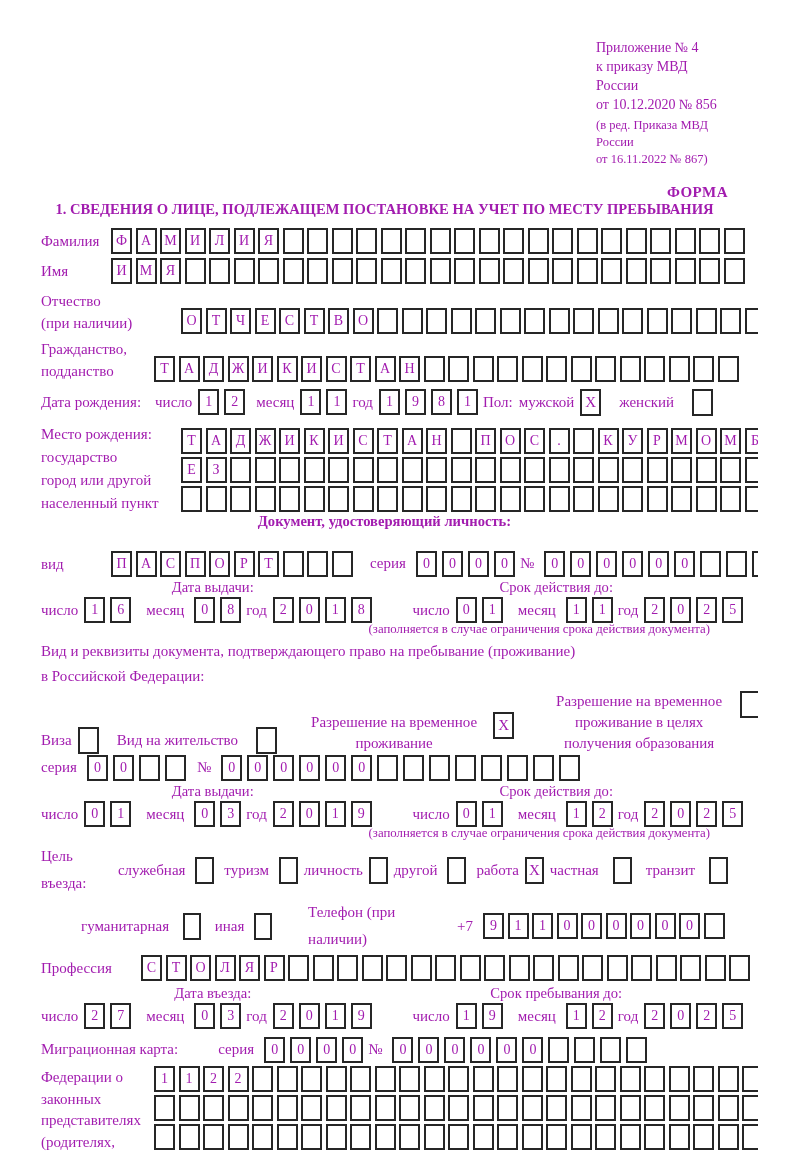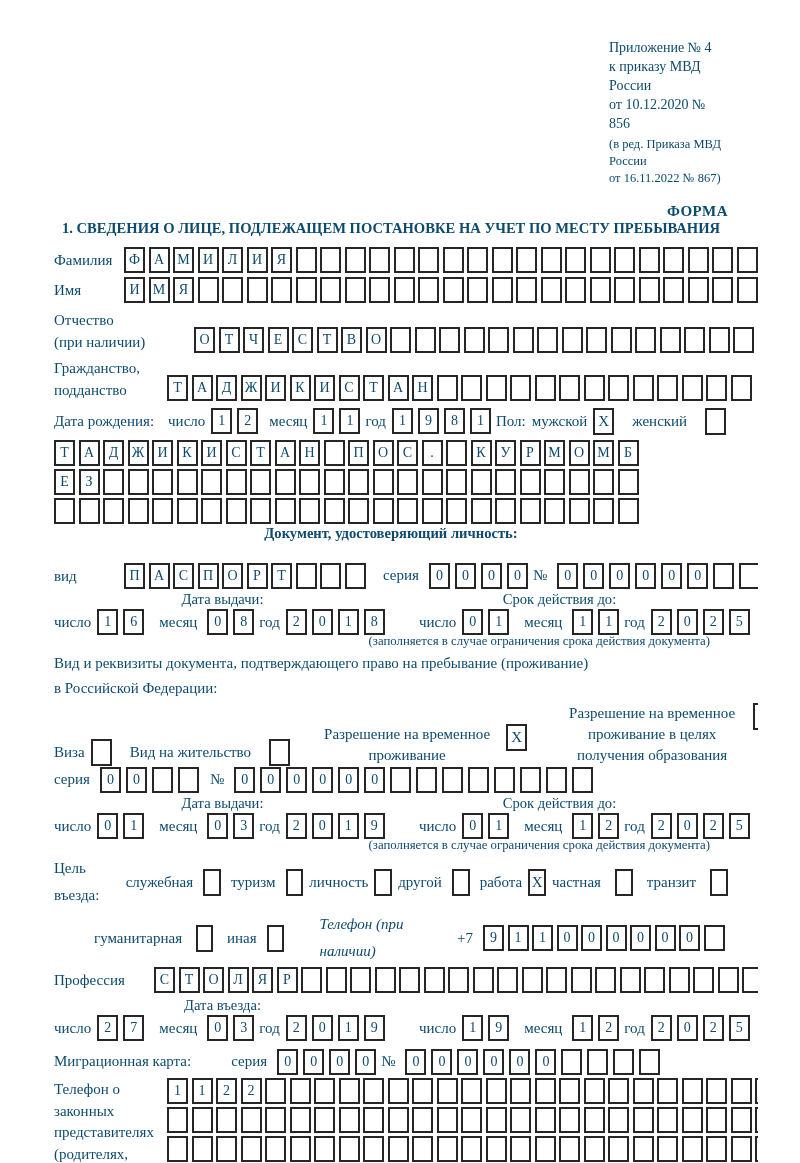--- a/index.html
+++ b/index.html
@@ -1,22 +1,22 @@
 <!DOCTYPE html>
 <html><head>
 <meta charset="utf-8">
 <style>
   html,body{margin:0;padding:0;background:#fff;}
   .page{
     position:relative;
     width:758px;height:1163px;
     box-sizing:border-box;
-    padding:38px 30px 10px 54px;
+    padding:38px 30px 10px 41px;
     background:#fff;
-    color:#0c4a6e;
+    color:#a21caf;
     font-family:"Liberation Serif","DejaVu Serif",serif;
     font-size:15px;
     overflow:hidden;
   }
   .top-note{margin-left:555px;font-size:14px;line-height:19px;}
   .amend{margin-left:555px;font-size:12.5px;line-height:17px;margin-top:3px;}
   .form-label{text-align:right;font-weight:bold;margin-top:16px;font-size:15px;letter-spacing:.5px;}
   .title{ text-align:center;font-weight:bold;font-size:15.5px;line-height:24px;margin-top:14px;}
   .title-underline{display:inline-block;width:55px;border-bottom:2px solid #1c1c1c;height:14px;margin-left:8px;}
   .sec-heading{ text-align:center;font-weight:bold;font-size:14.6px;}
@@ -34,21 +34,21 @@
     font-size:14px;line-height:22px;vertical-align:top;background:#fff;
   }
   .dg .cell{margin-right:5px;}
   .cb{
     display:inline-block;box-sizing:border-box;
     width:21px;height:27px;border:2px solid #262626;
     text-align:center;font-size:15px;line-height:23px;vertical-align:top;background:#fff;
   }
   .inl{line-height:27px;}
   .ml6{margin-left:6px;} .ml10{margin-left:10px;} .ml14{margin-left:14px;} .ml18{margin-left:18px;}
-  .ml28{margin-left:28px;} .ml36{margin-left:36px;font-style:italic;} .ml40{margin-left:40px;}
+  .ml28{margin-left:28px;} .ml36{margin-left:36px;} .ml40{margin-left:40px;}
   .doc-heading{text-align:center;font-weight:bold;font-size:14.6px;margin-top:-2px;margin-bottom:20px;}
   .twocol{display:flex;}
   .twocol > div{width:50%;box-sizing:border-box;}
   .dhead{display:flex;font-size:14.6px;margin-top:2px;}
   .dhead span{display:block;width:50%;text-align:center;}
   .note-r{text-align:right;font-size:12.8px;padding-right:18px;margin-top:-2px;margin-bottom:2px;}
   .intro{line-height:25px;margin-top:2px;}
   .opts{margin-top:2px;margin-bottom:0;}
   .opt{display:flex;align-items:flex-start;flex:none;}
   .opt .txt{text-align:center;line-height:21px;}
@@ -112,20 +112,26 @@
       <span class="dlabel">год</span>
       <span class="cells dg ml6"><span class="cell">1</span><span class="cell">9</span><span class="cell">8</span><span class="cell">1</span></span>
       <span class="dlabel">Пол: </span>
       <span class="dlabel ml6">мужской</span>
       <span class="cb ml6">X</span>
       <span class="dlabel ml18">женский</span>
       <span class="cb ml18"></span>
     </div>
 
     <div class="frow" style="margin-bottom:0;">
+      <span class="lbl w140 legal-lbl" style="line-height:23px;">
+        <div>Место рождения:</div>
+        <div>государство</div>
+        <div>город или другой</div>
+        <div>населенный пункт</div>
+      </span>
       <span class="stack-rows">
         <span class="cells"><span class="cell">Т</span><span class="cell">А</span><span class="cell">Д</span><span class="cell">Ж</span><span class="cell">И</span><span class="cell">К</span><span class="cell">И</span><span class="cell">С</span><span class="cell">Т</span><span class="cell">А</span><span class="cell">Н</span><span class="cell"></span><span class="cell">П</span><span class="cell">О</span><span class="cell">С</span><span class="cell">.</span><span class="cell"></span><span class="cell">К</span><span class="cell">У</span><span class="cell">Р</span><span class="cell">М</span><span class="cell">О</span><span class="cell">М</span><span class="cell">Б</span></span>
         <span class="cells"><span class="cell">Е</span><span class="cell">З</span><span class="cell"></span><span class="cell"></span><span class="cell"></span><span class="cell"></span><span class="cell"></span><span class="cell"></span><span class="cell"></span><span class="cell"></span><span class="cell"></span><span class="cell"></span><span class="cell"></span><span class="cell"></span><span class="cell"></span><span class="cell"></span><span class="cell"></span><span class="cell"></span><span class="cell"></span><span class="cell"></span><span class="cell"></span><span class="cell"></span><span class="cell"></span><span class="cell"></span></span>
         <span class="cells"><span class="cell"></span><span class="cell"></span><span class="cell"></span><span class="cell"></span><span class="cell"></span><span class="cell"></span><span class="cell"></span><span class="cell"></span><span class="cell"></span><span class="cell"></span><span class="cell"></span><span class="cell"></span><span class="cell"></span><span class="cell"></span><span class="cell"></span><span class="cell"></span><span class="cell"></span><span class="cell"></span><span class="cell"></span><span class="cell"></span><span class="cell"></span><span class="cell"></span><span class="cell"></span><span class="cell"></span></span>
       </span>
     </div>
 
     <div class="doc-heading">Документ, удостоверяющий личность:</div>
 
     <div class="frow center" style="margin-bottom:2px;">
@@ -244,20 +250,21 @@
       <span class="cells ml10"><span class="cell">9</span><span class="cell">1</span><span class="cell">1</span><span class="cell">0</span><span class="cell">0</span><span class="cell">0</span><span class="cell">0</span><span class="cell">0</span><span class="cell">0</span><span class="cell"></span></span>
     </div>
 
     <div class="frow" style="margin-bottom:2px;">
       <span class="lbl w100">Профессия</span>
       <span class="cells"><span class="cell">С</span><span class="cell">Т</span><span class="cell">О</span><span class="cell">Л</span><span class="cell">Я</span><span class="cell">Р</span><span class="cell"></span><span class="cell"></span><span class="cell"></span><span class="cell"></span><span class="cell"></span><span class="cell"></span><span class="cell"></span><span class="cell"></span><span class="cell"></span><span class="cell"></span><span class="cell"></span><span class="cell"></span><span class="cell"></span><span class="cell"></span><span class="cell"></span><span class="cell"></span><span class="cell"></span><span class="cell"></span><span class="cell"></span></span>
     </div>
 
     <div class="dhead" style="margin-top:4px;">
       <span>Дата въезда:</span>
+      <span>Срок пребывания до:</span>
     </div>
     <div class="twocol">
       <div class="frow center" style="margin-bottom:0;">
         <span class="dlabel">число</span>
         <span class="cells dg ml6"><span class="cell">2</span><span class="cell">7</span></span>
         <span class="dlabel ml10">месяц</span>
         <span class="cells dg ml10"><span class="cell">0</span><span class="cell">3</span></span>
         <span class="dlabel">год</span>
         <span class="cells dg ml6"><span class="cell">2</span><span class="cell">0</span><span class="cell">1</span><span class="cell">9</span></span>
       </div>
@@ -274,21 +281,21 @@
     <div class="frow center" style="margin-top:6px;margin-bottom:2px;">
       <span class="inl">Миграционная карта:</span>
       <span class="inl ml40">серия</span>
       <span class="cells dg ml10"><span class="cell">0</span><span class="cell">0</span><span class="cell">0</span><span class="cell">0</span></span>
       <span class="inl">№</span>
       <span class="cells dg ml10"><span class="cell">0</span><span class="cell">0</span><span class="cell">0</span><span class="cell">0</span><span class="cell">0</span><span class="cell">0</span><span class="cell"></span><span class="cell"></span><span class="cell"></span><span class="cell"></span></span>
     </div>
 
     <div class="frow" style="margin-bottom:0;">
       <span class="lbl w113 legal-lbl">
-        <div>Телефон о</div>
+        <div>Федерации о</div>
         <div>законных</div>
         <div>представителях</div>
         <div>(родителях,</div>
 
       </span>
       <span class="stack-rows">
         <span class="cells"><span class="cell">1</span><span class="cell">1</span><span class="cell">2</span><span class="cell">2</span><span class="cell"></span><span class="cell"></span><span class="cell"></span><span class="cell"></span><span class="cell"></span><span class="cell"></span><span class="cell"></span><span class="cell"></span><span class="cell"></span><span class="cell"></span><span class="cell"></span><span class="cell"></span><span class="cell"></span><span class="cell"></span><span class="cell"></span><span class="cell"></span><span class="cell"></span><span class="cell"></span><span class="cell"></span><span class="cell"></span><span class="cell"></span></span>
         <span class="cells"><span class="cell"></span><span class="cell"></span><span class="cell"></span><span class="cell"></span><span class="cell"></span><span class="cell"></span><span class="cell"></span><span class="cell"></span><span class="cell"></span><span class="cell"></span><span class="cell"></span><span class="cell"></span><span class="cell"></span><span class="cell"></span><span class="cell"></span><span class="cell"></span><span class="cell"></span><span class="cell"></span><span class="cell"></span><span class="cell"></span><span class="cell"></span><span class="cell"></span><span class="cell"></span><span class="cell"></span><span class="cell"></span></span>
         <span class="cells"><span class="cell"></span><span class="cell"></span><span class="cell"></span><span class="cell"></span><span class="cell"></span><span class="cell"></span><span class="cell"></span><span class="cell"></span><span class="cell"></span><span class="cell"></span><span class="cell"></span><span class="cell"></span><span class="cell"></span><span class="cell"></span><span class="cell"></span><span class="cell"></span><span class="cell"></span><span class="cell"></span><span class="cell"></span><span class="cell"></span><span class="cell"></span><span class="cell"></span><span class="cell"></span><span class="cell"></span><span class="cell"></span></span>
       </span>

